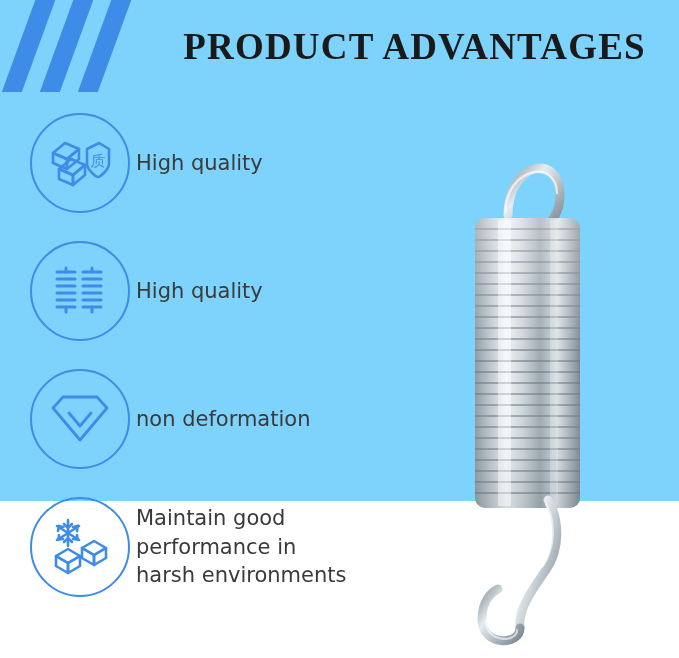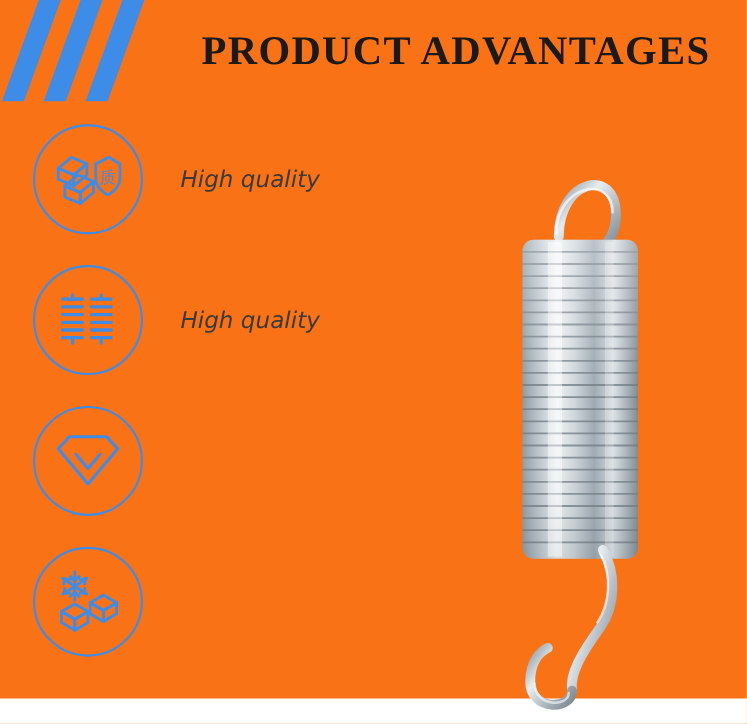--- a/index.html
+++ b/index.html
@@ -9,22 +9,22 @@
   body {
     width: 679px;
     height: 658px;
     background: #ffffff;
     font-family: "Liberation Sans", sans-serif;
     overflow: hidden;
   }
   .page {
     position: relative;
     width: 679px;
-    height: 635px;
-    background: #f97316;
+    height: 501px;
+    background: #7dd3fc;
   }
 
   
   .header {
     position: absolute;
     left: 0;
     top: 0;
     width: 679px;
     height: 92px;
   }
@@ -82,26 +82,25 @@
     width: 100px;
     height: 100px;
     border: 2px solid #3d8ce8;
     border-radius: 50%;
     display: flex;
     align-items: center;
     justify-content: center;
     box-sizing: border-box;
   }
   .feature-text {
-    margin-left: 34px;
+    margin-left: 6px;
     font-size: 21px;
     line-height: 1.35;
     color: #3a3a3a;
     font-family: "DejaVu Sans", sans-serif;
-    font-style: italic;
   }
 
   
   .product {
     position: absolute;
     left: 400px;
     top: 100px;
     width: 270px;
     height: 550px;
   }
@@ -163,20 +162,21 @@
     <div class="feature">
       <div class="feature-icon">
         <svg width="62" height="54" viewBox="0 0 62 54" fill="none">
           <g stroke="#3d8ce8" stroke-width="2.8" stroke-linejoin="round" stroke-linecap="round">
             <path d="M4 16 L14 5 H48 L58 16 L31 48 Z"></path>
             <path d="M20 21 L31 34 L42 21"></path>
           </g>
         </svg>
       </div>
       <div class="feature-text">
+        <div>non deformation</div>
       </div>
     </div>
 
     <div class="feature">
       <div class="feature-icon">
         <svg width="60" height="58" viewBox="0 0 60 58" fill="none">
           <g stroke="#3d8ce8" stroke-width="2.6" stroke-linecap="round">
             <path d="M18 2 V28 M7 8 L29 22 M29 8 L7 22"></path>
             <path d="M14 6 L18 10 L22 6 M14 24 L18 20 L22 24"></path>
             <path d="M8 13 L9 8 L13.5 9 M23 21 L27.5 21.5 L27 17"></path>
@@ -184,20 +184,25 @@
           </g>
           <g stroke="#3d8ce8" stroke-width="2.6" stroke-linejoin="round" stroke-linecap="round">
             <path d="M6 38 L18 31 L30 38 L18 45 Z"></path>
             <path d="M6 38 L6 48 L18 55 L18 45 Z"></path>
             <path d="M18 45 L18 55 L30 48 L30 38 Z"></path>
             <path d="M32 30 L44 23 L56 30 L44 37 Z"></path>
             <path d="M32 30 L32 40 L44 47 L44 37 Z"></path>
             <path d="M44 37 L44 47 L56 40 L56 30 Z"></path>
           </g>
         </svg>
+      </div>
+      <div class="feature-text">
+        <div>Maintain good</div>
+        <div>performance in</div>
+        <div>harsh environments</div>
       </div>
     </div>
 
   </div>
 
   <div class="product">
     <svg width="270" height="550" viewBox="0 0 270 550">
       <defs>
         <linearGradient id="coilGrad" x1="0" y1="0" x2="1" y2="0">
           <stop offset="0%" stop-color="#8e9aa3"></stop>

